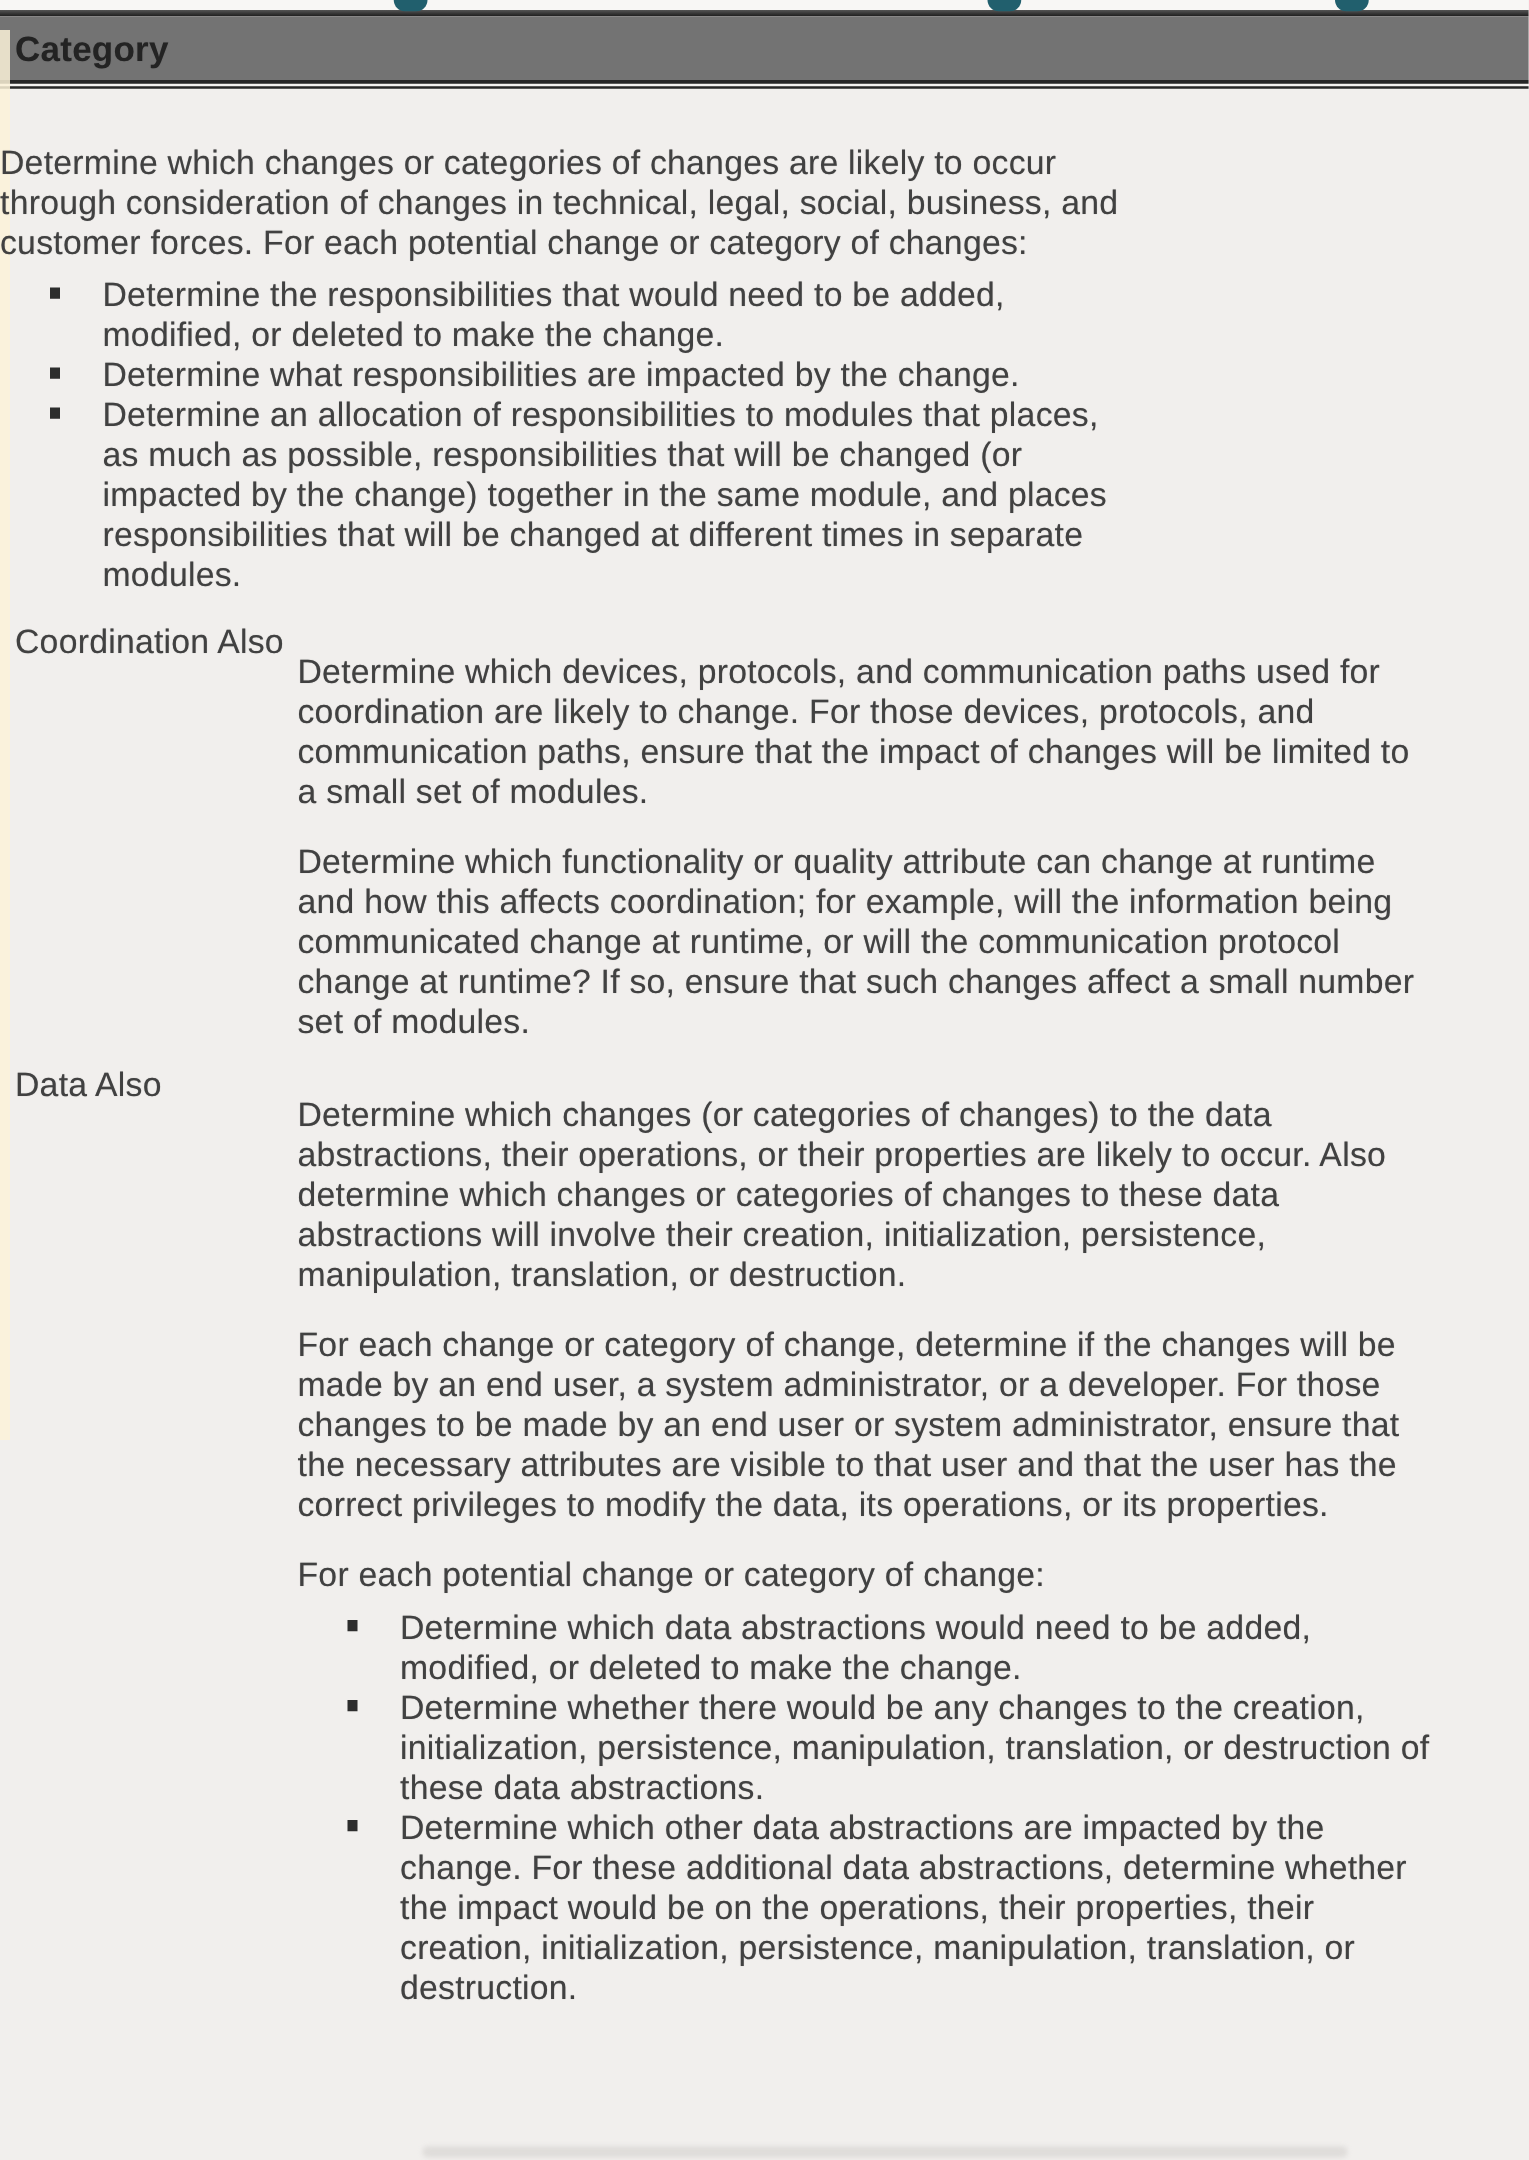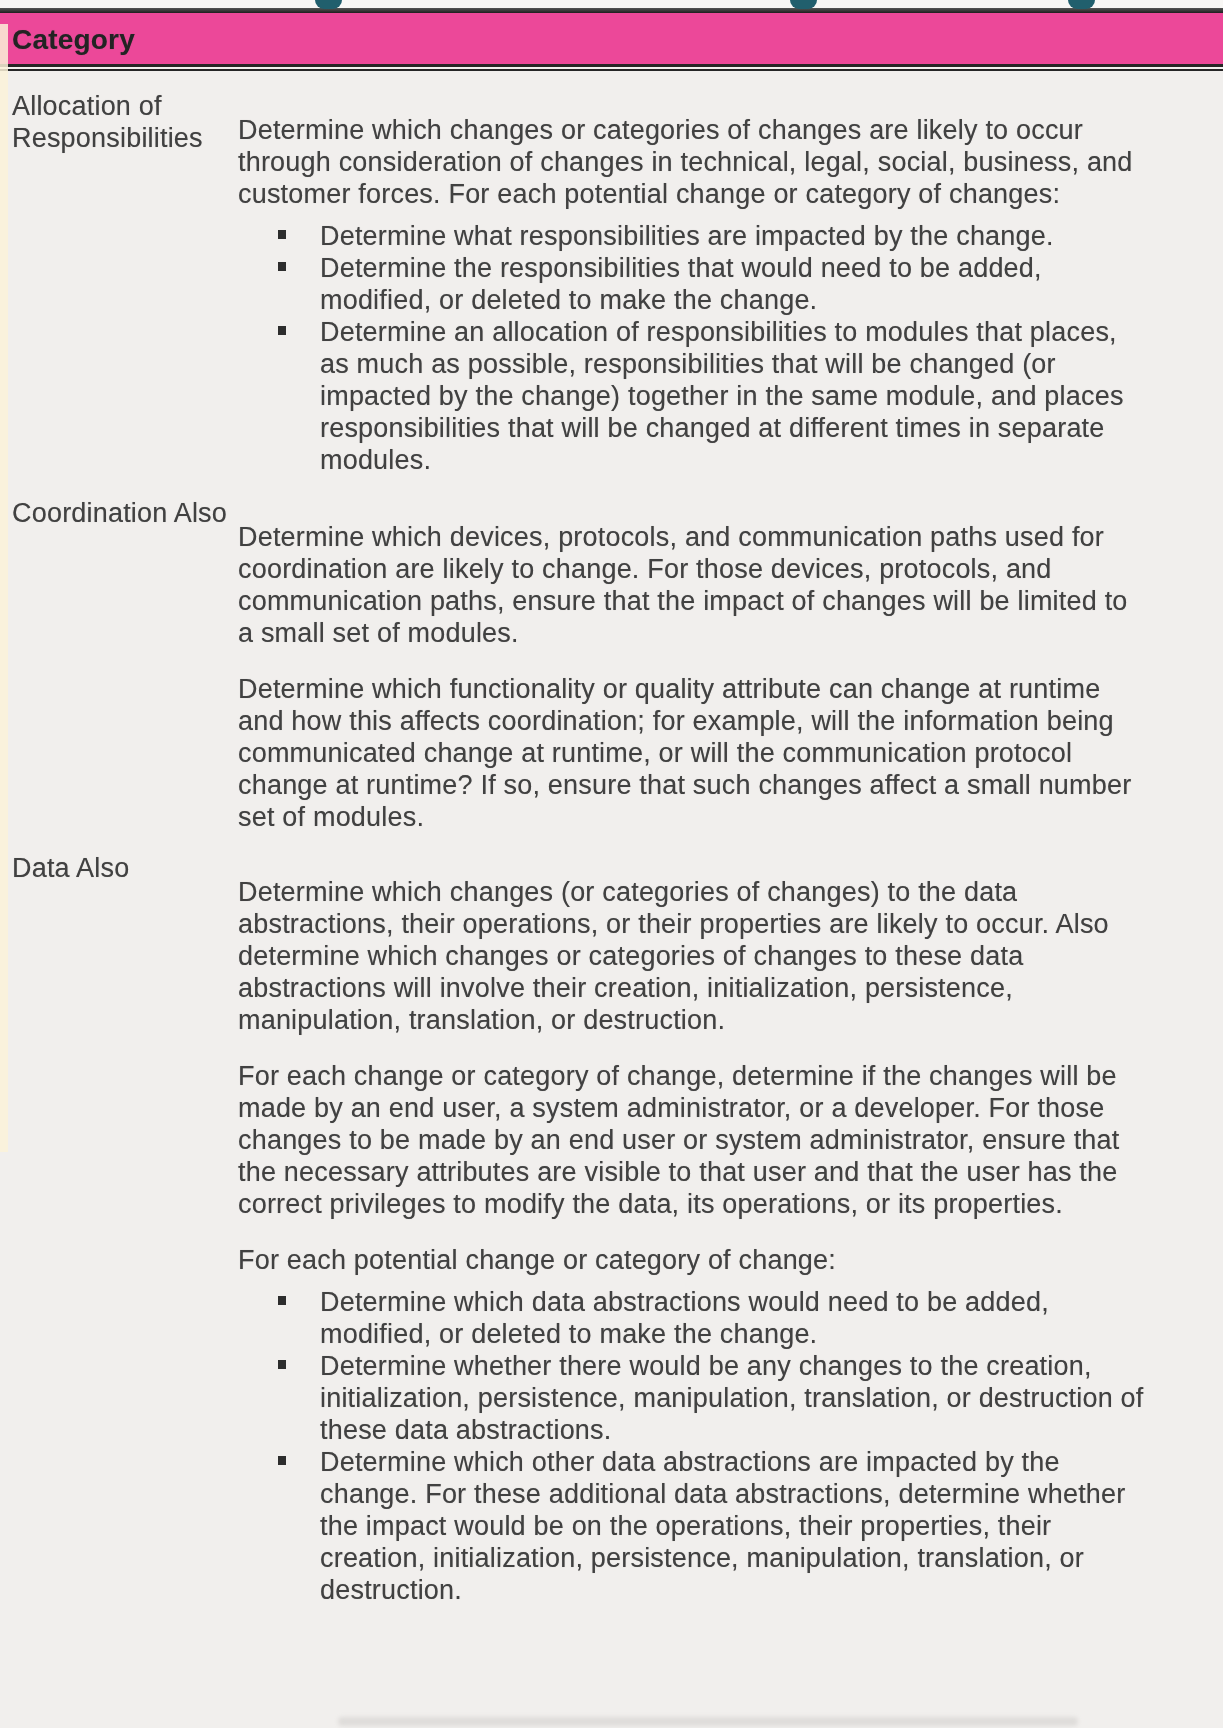--- a/index.html
+++ b/index.html
@@ -26,21 +26,21 @@
     background:linear-gradient(#555,#1e1e1e);}
   .descender{position:absolute;top:0;width:27px;height:9px;
     background:var(--teal-accent);border-radius:0 0 14px 14px;z-index:2;}
   .descender.d1{left:315px;}
   .descender.d2{left:790px;}
   .descender.d3{left:1068px;}
   
   .left-strip{position:absolute;left:0;top:24px;width:8px;height:1128px;
     background:var(--left-strip);opacity:.85;}
   
-  .thead{display:flex;padding:12px 0 9px 0;background:#ec4899;}
+  .thead{display:flex;padding:12px 0 9px 0;background:#737373;}
   .th{font-weight:bold;font-size:28px;line-height:30px;color:var(--heading-text);
     letter-spacing:.2px;}
   .th.cat{width:238px;padding-left:12px;}
   .th.chk{width:910px;}
   .header-rule{height:7px;border-top:3px solid var(--rule);
     border-bottom:2px solid var(--rule);background:#f3f1ef;}
   
   .rows{position:relative;}
   .row{display:flex;margin-top:19px;}
   .cat-cell{width:238px;padding-left:12px;font-size:27px;line-height:32px;
@@ -69,26 +69,25 @@
 <div class="left-strip"></div>
 
 <div class="thead">
   <div class="th cat">Category</div>
 </div>
 
 <div class="header-rule"></div>
 
 <div class="rows">
     <div class="row">
-      <div class="cat-cell">Allocation of Responsibilities</div>
       <div class="check-cell">
         <p class="para">Determine which changes or categories of changes are likely to occur through consideration of changes in technical, legal, social, business, and customer forces. For each potential change or category of changes:</p>
         <ul class="bullets">
+          <li class="bullet-item"><span class="sq"></span><span class="bullet-text">Determine the responsibilities that would need to be added, modified, or deleted to make the change.</span></li>
           <li class="bullet-item"><span class="sq"></span><span class="bullet-text">Determine what responsibilities are impacted by the change.</span></li>
-          <li class="bullet-item"><span class="sq"></span><span class="bullet-text">Determine the responsibilities that would need to be added, modified, or deleted to make the change.</span></li>
           <li class="bullet-item"><span class="sq"></span><span class="bullet-text">Determine an allocation of responsibilities to modules that places, as much as possible, responsibilities that will be changed (or impacted by the change) together in the same module, and places responsibilities that will be changed at different times in separate modules.</span></li>
         </ul>
       </div>
     </div>
     <div class="row">
       <div class="cat-cell">Coordination Also</div>
       <div class="check-cell">
         <p class="para">Determine which devices, protocols, and communication paths used for coordination are likely to change. For those devices, protocols, and communication paths, ensure that the impact of changes will be limited to a small set of modules.</p>
         <p class="para">Determine which functionality or quality attribute can change at runtime and how this affects coordination; for example, will the information being communicated change at runtime, or will the communication protocol change at runtime? If so, ensure that such changes affect a small number set of modules.</p>
       </div>

